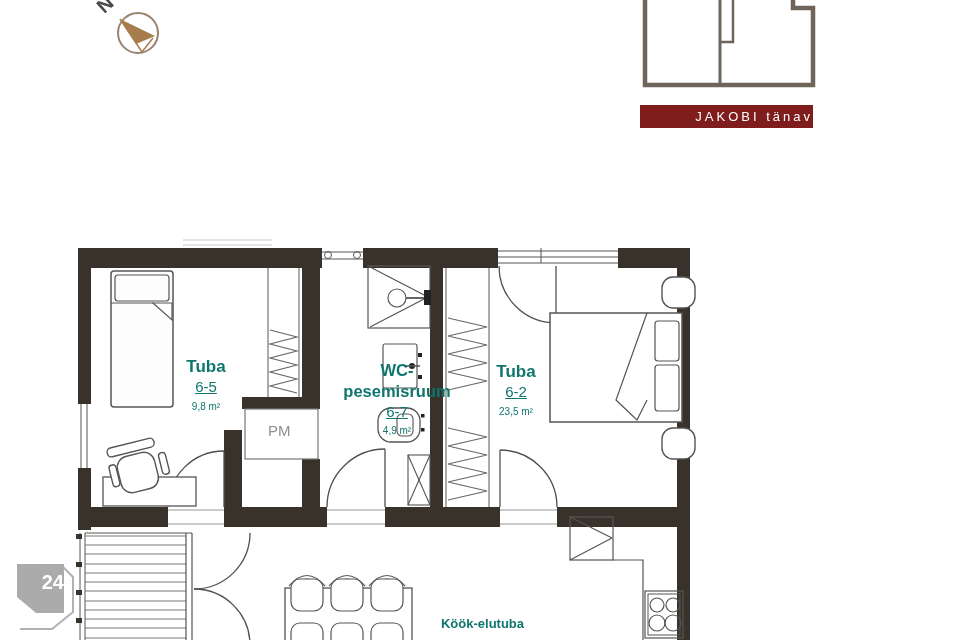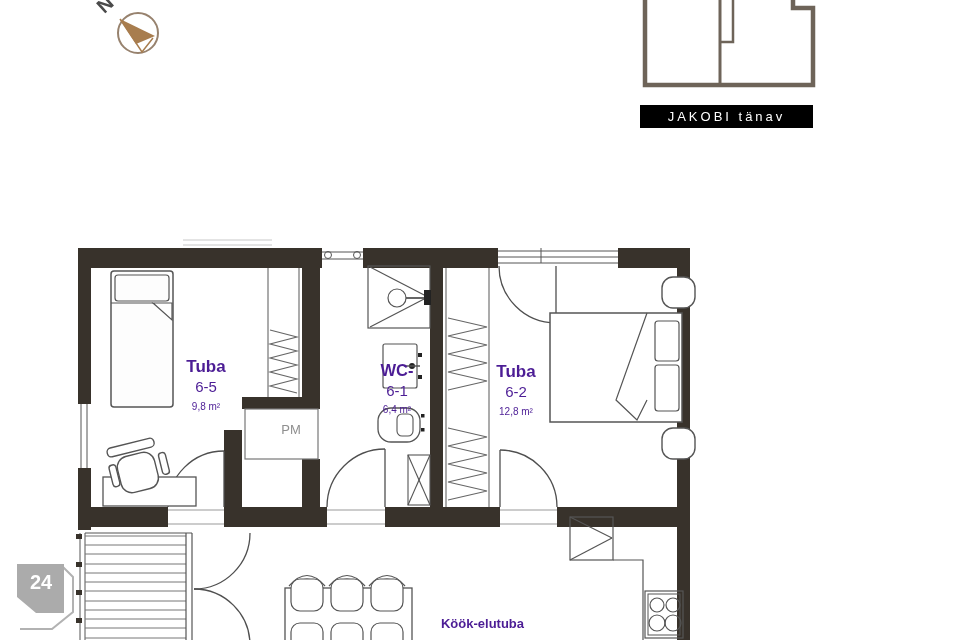--- a/index.html
+++ b/index.html
@@ -1,37 +1,37 @@
 <!DOCTYPE html>
 <html><head>
 <meta charset="utf-8">
 <style>
   html,body{margin:0;padding:0;background:#fff;}
   #stage{position:relative;width:960px;height:640px;background:#ffffff;overflow:hidden;
          font-family:"Liberation Sans",sans-serif;}
   #plan-svg{position:absolute;left:0;top:0;}
-  .txt{position:absolute;color:#4c1d95;}
+  .txt{position:absolute;color:#0f766e;}
   .center{text-align:center;}
   .room-name{font-weight:bold;font-size:17px;line-height:21px;}
-  .room-num{font-size:15px;line-height:20px;}
+  .room-num{font-size:15px;line-height:20px;text-decoration:underline;}
   .room-area{font-size:10px;line-height:20px;}
   #north-label{left:98px;top:-7px;font-size:20px;font-weight:bold;color:#4a4a4a;
                transform:rotate(-42deg);}
-  #street-bar{left:640px;top:105px;width:173px;height:23px;background:#000000;
+  #street-bar{left:640px;top:105px;width:173px;height:23px;background:#7f1d1d;
               color:#ffffff;font-size:13px;letter-spacing:3px;line-height:23px;
-              text-align:center;}
+              text-align:right;}
   #label-tuba65{left:160px;top:356px;width:92px;}
   #label-wc{left:332px;top:360px;width:130px;text-align:center;}
   #label-wc .room-name{font-size:16.5px;line-height:21px;}
   #label-wc .room-num{line-height:19px;}
   #label-wc .room-area{line-height:19px;}
   #label-tuba66{left:470px;top:361px;width:92px;}
   #label-kook{left:420px;top:616px;width:125px;font-weight:bold;font-size:13px;}
-  #label-pm{left:268px;top:422px;width:46px;text-align:center;color:#8f8f8f;font-size:13px;}
-  #badge-num{left:18px;top:571px;width:46px;text-align:center;color:#ffffff;
+  #label-pm{left:268px;top:422px;width:46px;text-align:left;color:#8f8f8f;font-size:15px;}
+  #badge-num{left:18px;top:571px;width:46px;text-align:right;color:#ffffff;
              font-weight:bold;font-size:20px;}
 </style>
 </head>
 <body>
 
 <div id="stage">
 
 <svg id="plan-svg" width="960" height="640" viewBox="0 0 960 640">
 
   <g stroke="#97826e" fill="none">
@@ -255,28 +255,29 @@
 <div class="txt" id="street-bar">JAKOBI tänav</div>
 
 <div class="txt center" id="label-tuba65">
   <div class="room-name">Tuba</div>
   <div class="room-num">6-5</div>
   <div class="room-area">9,8 m²</div>
 </div>
 
 <div class="txt" id="label-wc">
   <div class="room-name">WC-</div>
-  <div class="room-num">6-1</div>
-  <div class="room-area">6,4 m²</div>
+  <div class="room-name">pesemisruum</div>
+  <div class="room-num">6-7</div>
+  <div class="room-area">4,9 m²</div>
 </div>
 
 <div class="txt center" id="label-tuba66">
   <div class="room-name">Tuba</div>
   <div class="room-num">6-2</div>
-  <div class="room-area">12,8 m²</div>
+  <div class="room-area">23,5 m²</div>
 </div>
 
 <div class="txt center" id="label-kook">Köök-elutuba</div>
 
 <div class="txt" id="label-pm">PM</div>
 
 <div class="txt" id="badge-num">24</div>
 
 </div>
 

